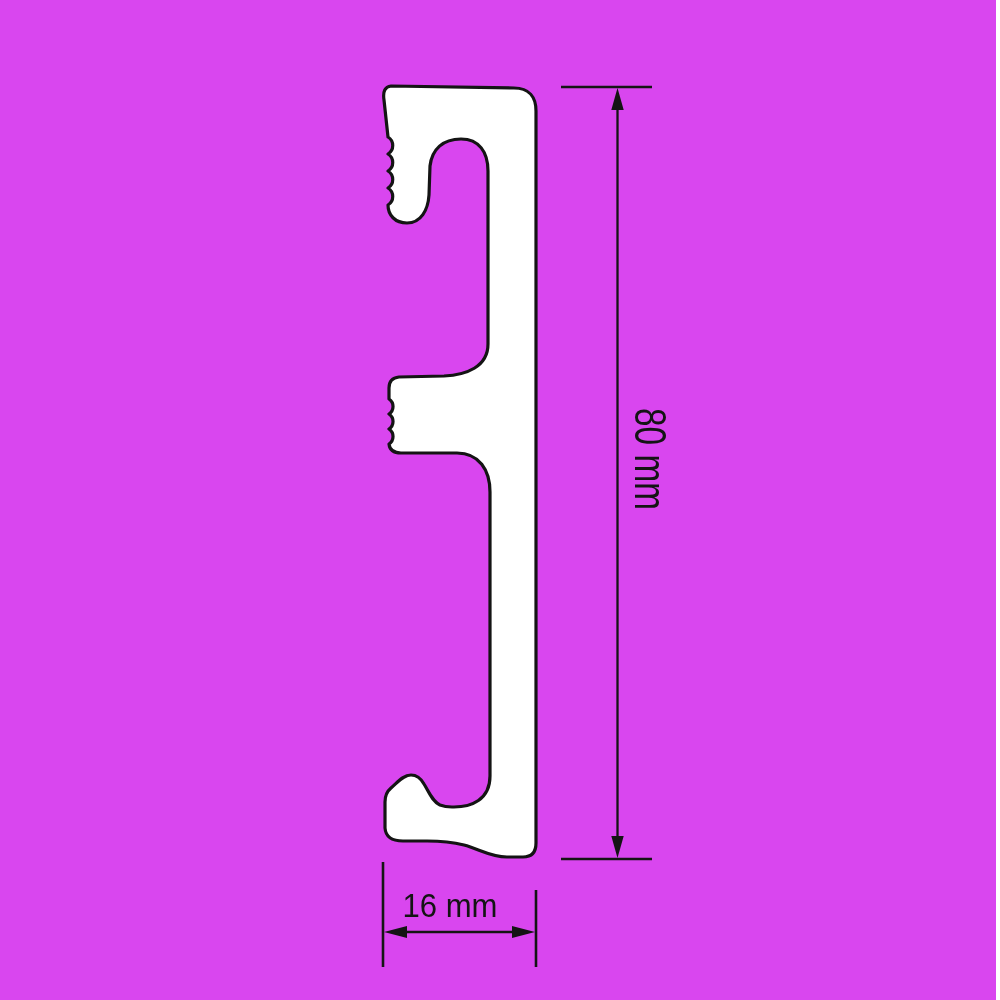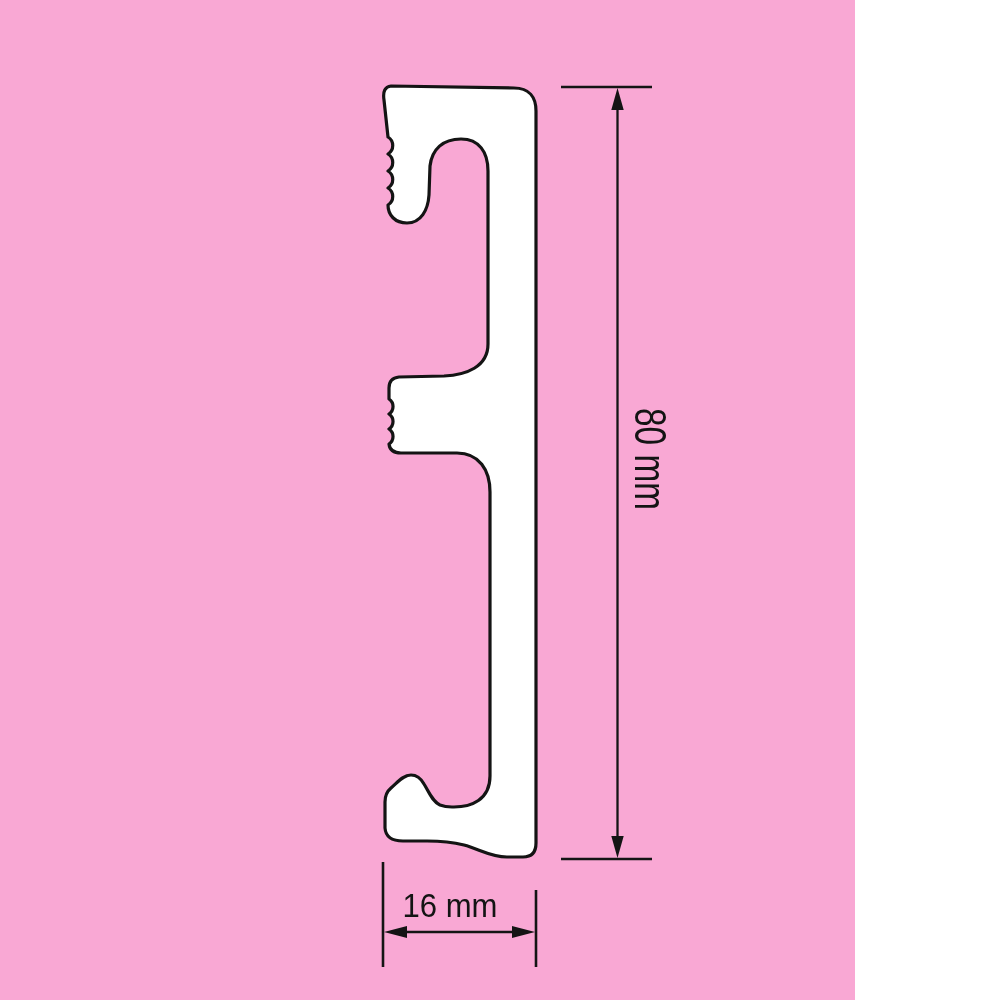--- a/index.html
+++ b/index.html
@@ -4,24 +4,24 @@
 <style>
   html, body {
     margin: 0;
     padding: 0;
     width: 1000px;
     height: 1000px;
     background: #ffffff;
     font-family: "Liberation Sans", sans-serif;
   }
   .drawing-stage {
-    width: 855px;
+    width: 996px;
     height: 1000px;
     position: relative;
-    background: #f9a8d4;
+    background: #d946ef;
     text-decoration: underline;
   }
   svg { display: block; }
   .outline {
     fill: #ffffff;
     stroke: #141414;
     stroke-width: 3.2;
     stroke-linejoin: round;
     stroke-linecap: round;
   }

